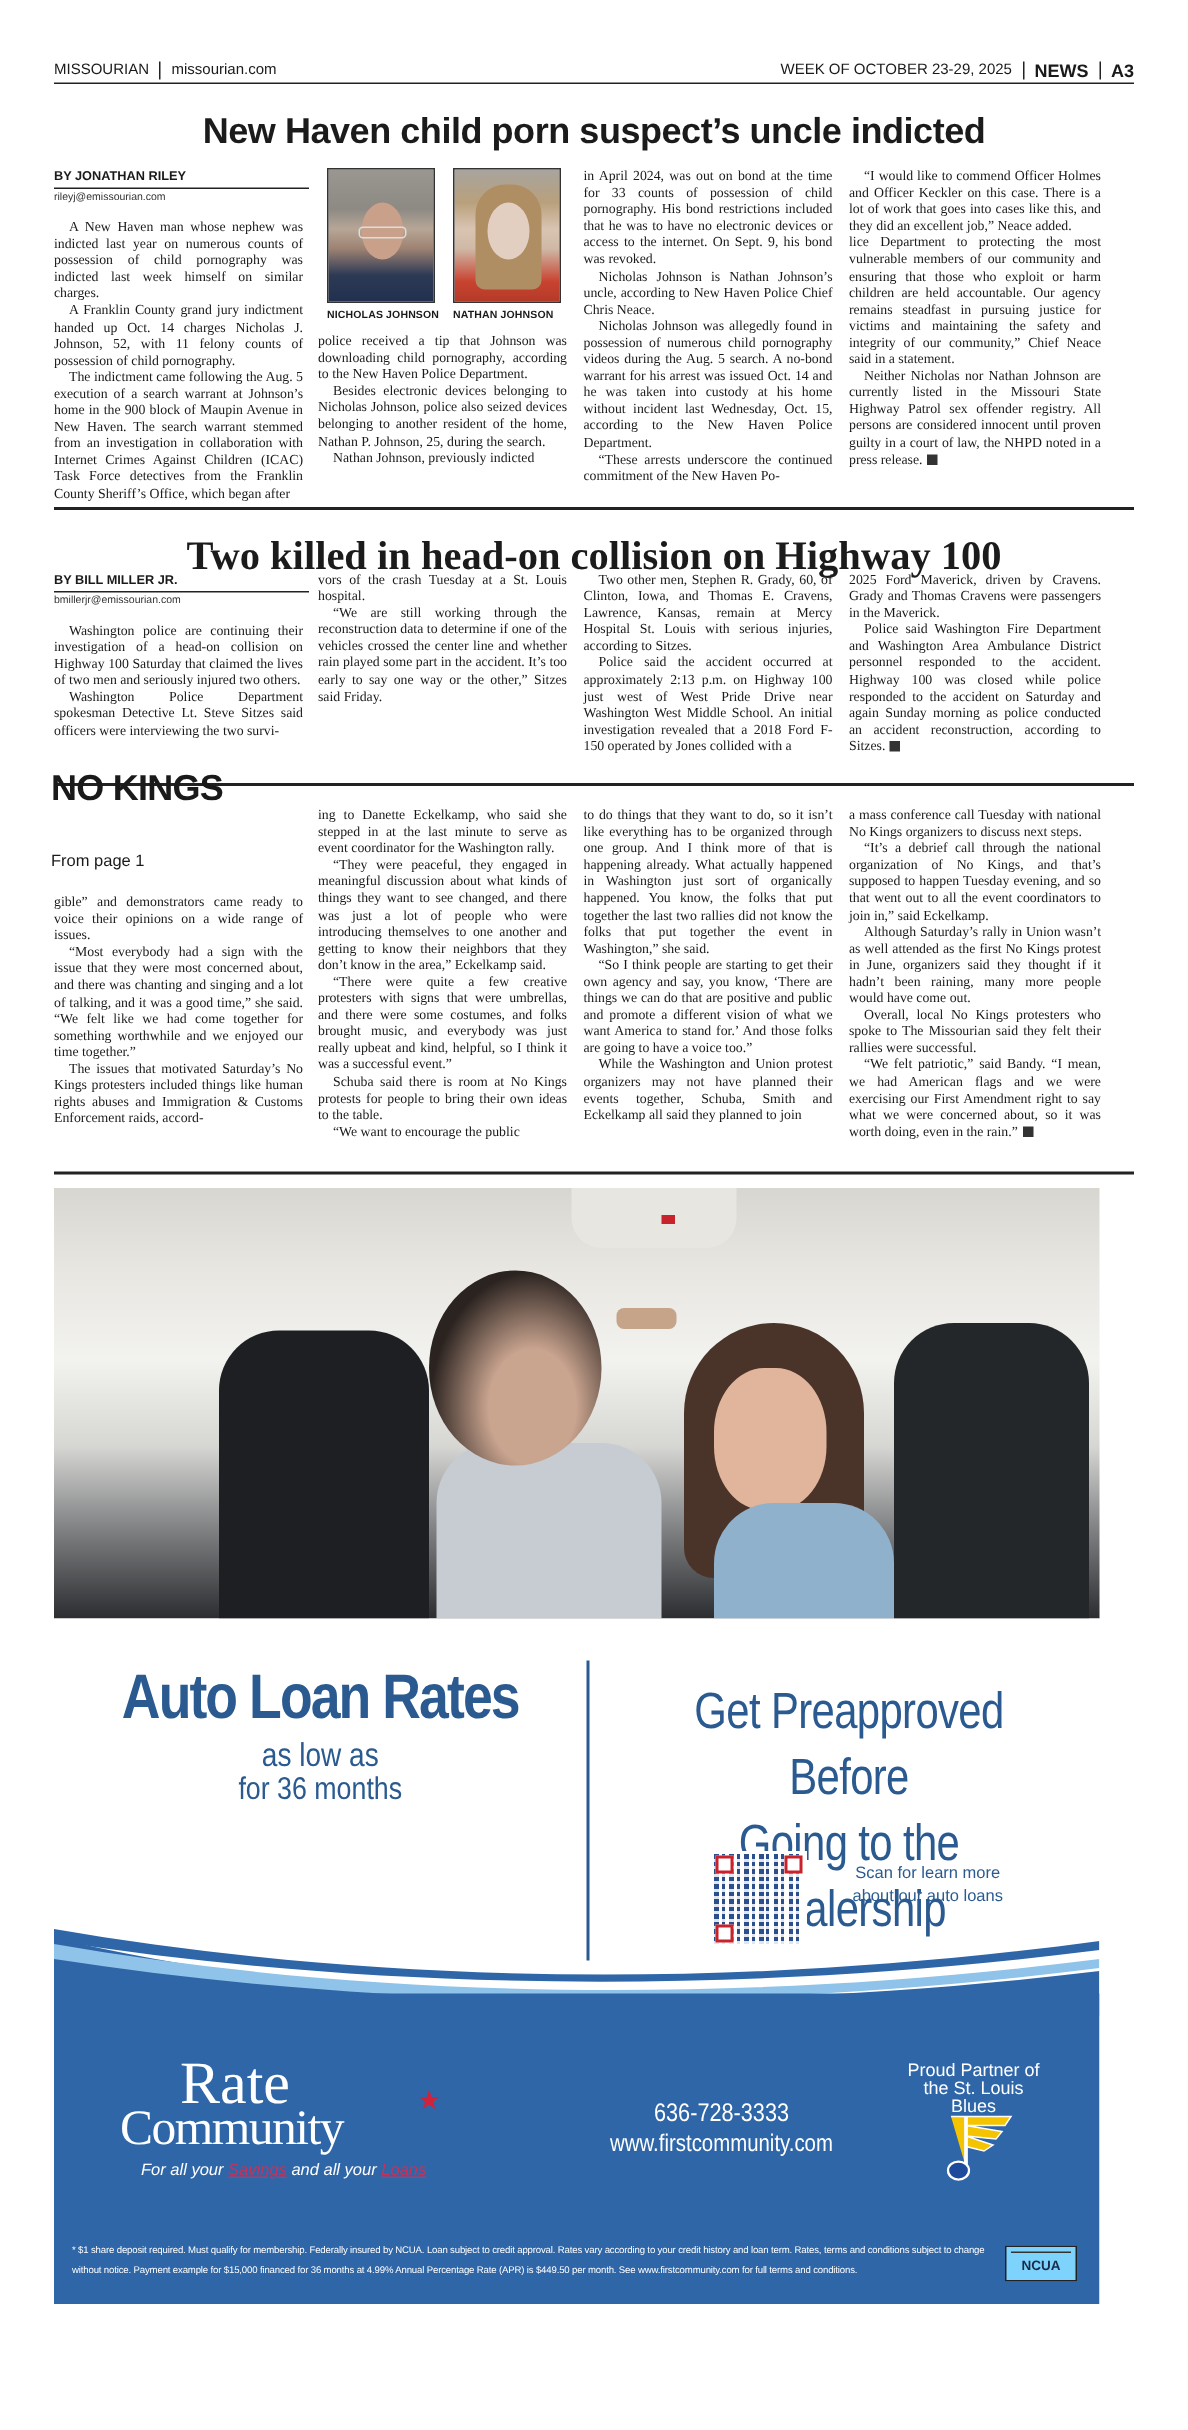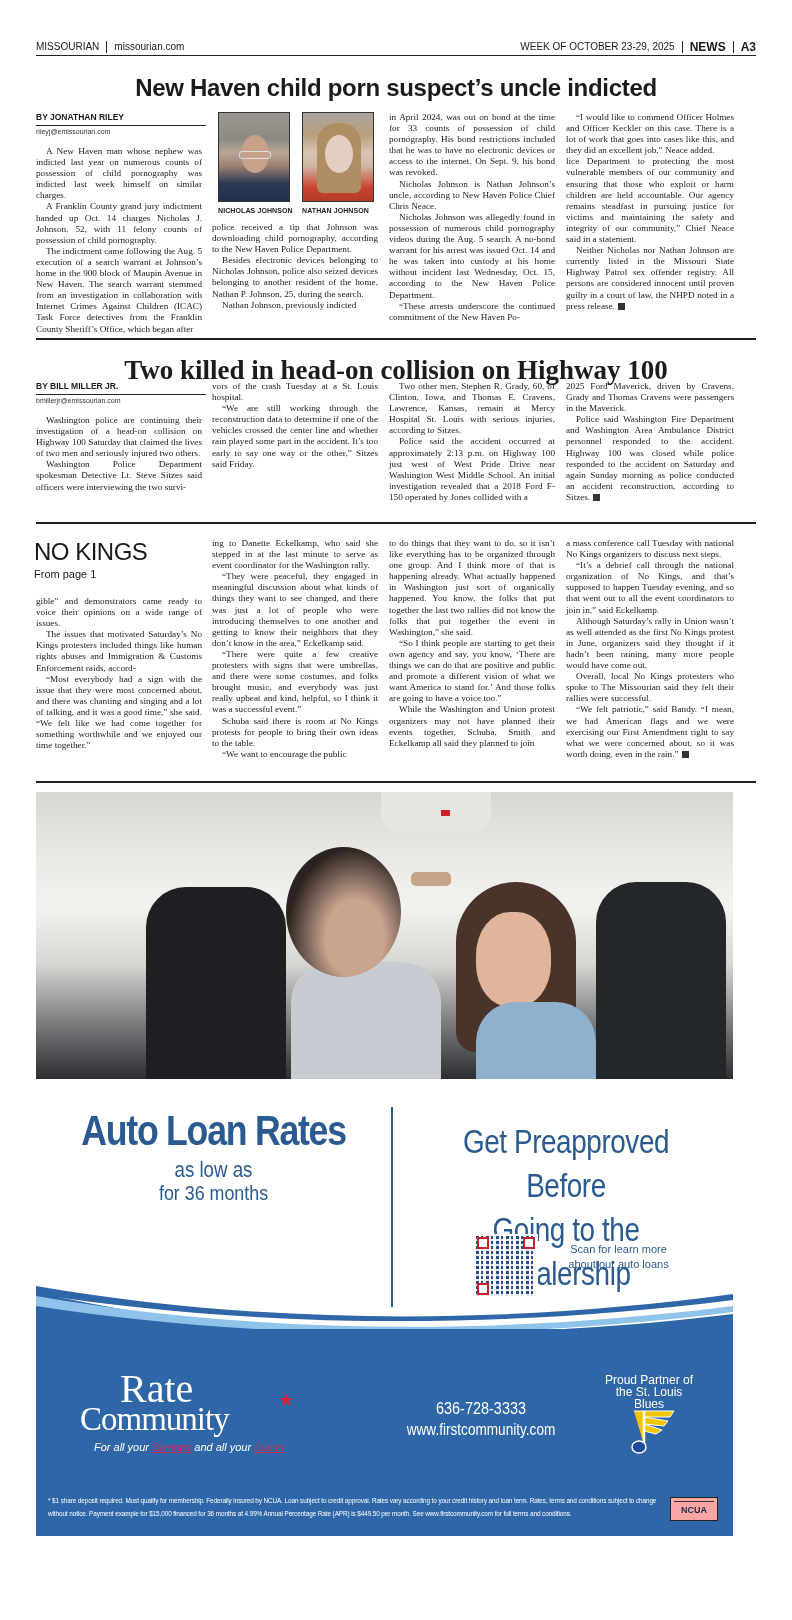--- a/index.html
+++ b/index.html
@@ -29,21 +29,21 @@
   .mug { position: absolute; top: 112px; width: 72px; height: 90px; border: 1px solid #333; overflow: hidden; }
   .mug1 { left: 218px; background: linear-gradient(180deg, #9a9690 0%, #8d8a84 30%, #b7a696 45%, #9d8272 60%, #2d3a55 80%, #223050 100%); }
   .mug2 { left: 302px; background: linear-gradient(180deg, #a8a49e 0%, #b9a07c 25%, #d9c4b2 45%, #cfb8a6 60%, #c84330 85%, #b53a28 100%); }
   .mug .face { position: absolute; left: 22px; top: 22px; width: 28px; height: 38px; border-radius: 50%; }
   .mug1 .face { background: #c9a08a; }
   .mug2 .face { background: #e3cfc2; }
   .mug1 .glasses { position: absolute; left: 20px; top: 38px; width: 32px; height: 8px; border: 1.5px solid #ddd; border-radius: 3px; }
   .mug2 .hair { position: absolute; left: 14px; top: 10px; width: 44px; height: 70px; background: #b08e63; border-radius: 20px 20px 6px 6px; }
   .cap { position: absolute; top: 207px; font-family: "Liberation Sans", sans-serif; font-size: 7px; font-weight: bold; letter-spacing: 0.1px; }
 
-  .kicker { position: absolute; left: 34px; top: 538px; font-family: "Liberation Sans", sans-serif; font-weight: normal; font-size: 24px; letter-spacing: -0.5px; }
+  .kicker { position: absolute; left: 34px; top: 512px; font-family: "Liberation Sans", sans-serif; font-weight: bold; font-size: 24px; letter-spacing: -0.5px; }
   .jump { position: absolute; left: 34px; top: 568px; font-family: "Liberation Sans", sans-serif; font-size: 11px; }
 
   
   .ad-photo { position: absolute; left: 36px; top: 792px; width: 697px; height: 287px; overflow: hidden;
     background: linear-gradient(180deg, #d8d6d0 0%, #e9e7e2 20%, #f2f2ef 40%, #d6d6d3 60%, #7c7e80 80%, #2b2d30 100%); }
   .ad-photo .seat-l { position: absolute; left: 110px; top: 95px; width: 140px; height: 200px; background: #1d1f22; border-radius: 40px 40px 0 0; }
   .ad-photo .seat-r { position: absolute; left: 560px; top: 90px; width: 130px; height: 200px; background: #24272a; border-radius: 40px 40px 0 0; }
   .ad-photo .man-head { position: absolute; left: 250px; top: 55px; width: 115px; height: 130px; background: radial-gradient(ellipse at 60% 70%, #c9a48f 30%, #2b2320 70%); border-radius: 50%; }
   .ad-photo .man-body { position: absolute; left: 255px; top: 170px; width: 150px; height: 130px; background: #c7ccd2; border-radius: 40px 40px 0 0; }
   .ad-photo .woman-hair { position: absolute; left: 420px; top: 90px; width: 120px; height: 170px; background: #4a3328; border-radius: 60px 60px 20px 20px; }
@@ -79,21 +79,21 @@
   .logo .community { position: absolute; left: 0; top: 28px; font-size: 33px; line-height: 44px; letter-spacing: -1px; white-space: nowrap; }
   .logo .star { position: absolute; left: 198px; top: 20px; color: #d0233b; font-size: 18px; }
   .logo .tag { position: absolute; left: 14px; top: 72px; font-family: "Liberation Sans", sans-serif; font-style: italic; font-size: 11px; white-space: nowrap; }
   .logo .tag .hl { color: #c8325a; text-decoration: underline; }
   .contact { position: absolute; left: 340px; top: 320px; width: 210px; text-align: center; color: #fff; font-family: "Liberation Sans", sans-serif; }
   .contact .phone { font-size: 17px; transform: scaleX(0.85); }
   .contact .web { font-size: 16px; transform: scaleX(0.85); margin-top: 2px; }
   .partner { position: absolute; left: 568px; top: 295px; width: 90px; text-align: center; color: #fff; font-family: "Liberation Sans", sans-serif; font-size: 12px; line-height: 12px; }
   .blues { position: absolute; left: 594px; top: 328px; width: 46px; height: 48px; }
   .disclaimer { position: absolute; left: 12px; top: 415px; width: 615px; color: #fff; font-family: "Liberation Sans", sans-serif; font-size: 6.4px; line-height: 13px; letter-spacing: -0.1px; }
-  .ncua { position: absolute; left: 634px; top: 418px; width: 48px; height: 24px; background: #fca5a5; border: 1px solid #222; font-family: "Liberation Sans", sans-serif; font-weight: bold; font-size: 9px; color: #1a2a4a; text-align: center; padding-top: 7px; }
+  .ncua { position: absolute; left: 634px; top: 418px; width: 48px; height: 24px; background: #7dd3fc; border: 1px solid #222; font-family: "Liberation Sans", sans-serif; font-weight: bold; font-size: 9px; color: #1a2a4a; text-align: center; padding-top: 7px; }
   .ncua::before { content: ""; position: absolute; left: 3px; right: 3px; top: 3px; height: 2px; border-top: 1px solid #333; }
 </style>
 </head>
 <body>
 
 <div class="folio">
   <div class="left">
     <span>MISSOURIAN</span>
     <span class="sep"></span>
     <span>missourian.com</span>
@@ -176,22 +176,22 @@
   <p><span>Police said Washington Fire Department and Washington Area Ambulance District personnel responded to the accident. Highway 100 was closed while police responded to the accident on Saturday and again Sunday morning as police conducted an accident reconstruction, according to Sitzes.</span><span class="end"></span></p>
 </div>
 
 <div class="rule" style="top:522px;"></div>
 
 <div class="kicker">NO KINGS</div>
 <div class="jump">From page 1</div>
 
 <div class="col" style="left:36px; top:596px; width:166px;">
   <p style="text-indent:0">gible” and demonstrators came ready to voice their opinions on a wide range of issues.</p>
+  <p>“Most everybody had a sign with the issue that they were most concerned about, and there was chanting and singing and a lot of talking, and it was a good time,” she said. “We felt like we had come together for something worthwhile and we enjoyed our time together.”</p>
   <p>The issues that motivated Saturday’s No Kings protesters included things like human rights abuses and Immigration &amp; Customs Enforcement raids, accord-</p>
-  <p>“Most everybody had a sign with the issue that they were most concerned about, and there was chanting and singing and a lot of talking, and it was a good time,” she said. “We felt like we had come together for something worthwhile and we enjoyed our time together.”</p>
 </div>
 <div class="col" style="left:212px; top:538px; width:166px;">
   <p style="text-indent:0">ing to Danette Eckelkamp, who said she stepped in at the last minute to serve as event coordinator for the Washington rally.</p>
   <p>“They were peaceful, they engaged in meaningful discussion about what kinds of things they want to see changed, and there was just a lot of people who were introducing themselves to one another and getting to know their neighbors that they don’t know in the area,” Eckelkamp said.</p>
   <p>“There were quite a few creative protesters with signs that were umbrellas, and there were some costumes, and folks brought music, and everybody was just really upbeat and kind, helpful, so I think it was a successful event.”</p>
   <p>Schuba said there is room at No Kings protests for people to bring their own ideas to the table.</p>
   <p>“We want to encourage the public</p>
 </div>
 <div class="col" style="left:389px; top:538px; width:166px;">
   <p style="text-indent:0">to do things that they want to do, so it isn’t like everything has to be organized through one group. And I think more of that is happening already. What actually happened in Washington just sort of organically happened. You know, the folks that put together the last two rallies did not know the folks that put together the event in Washington,” she said.</p>

